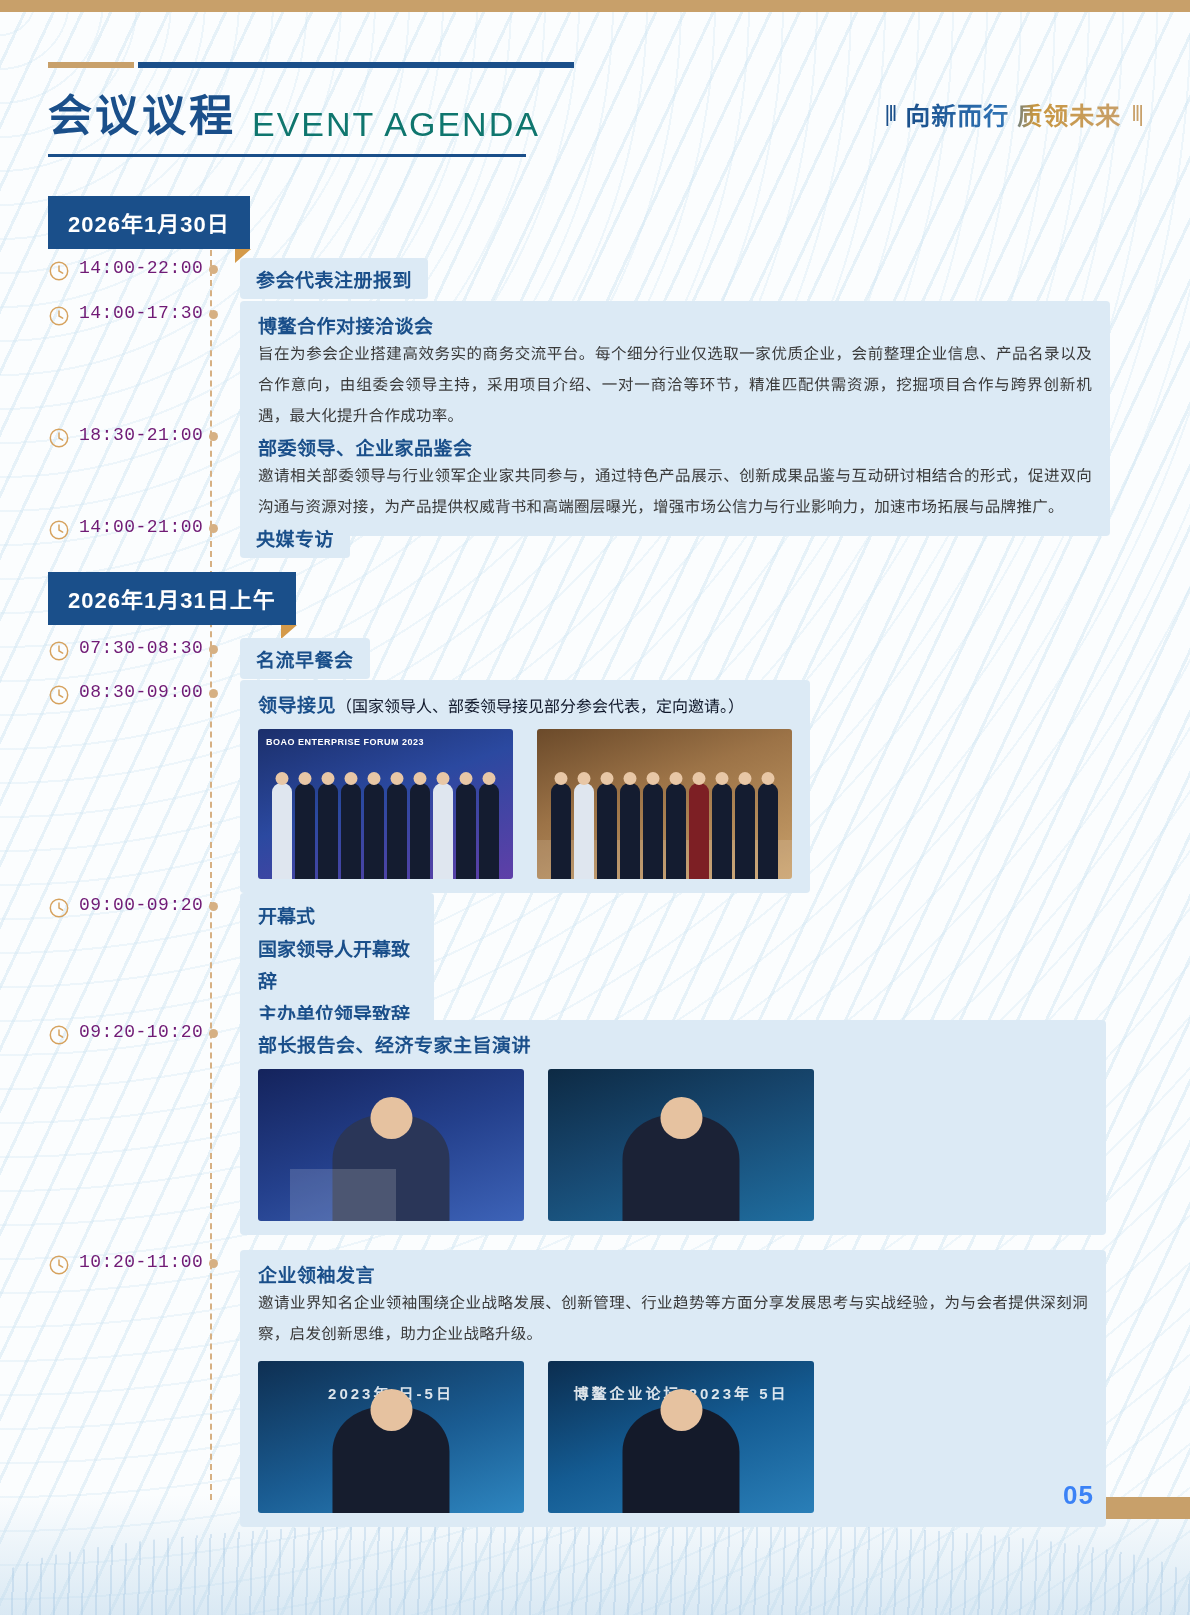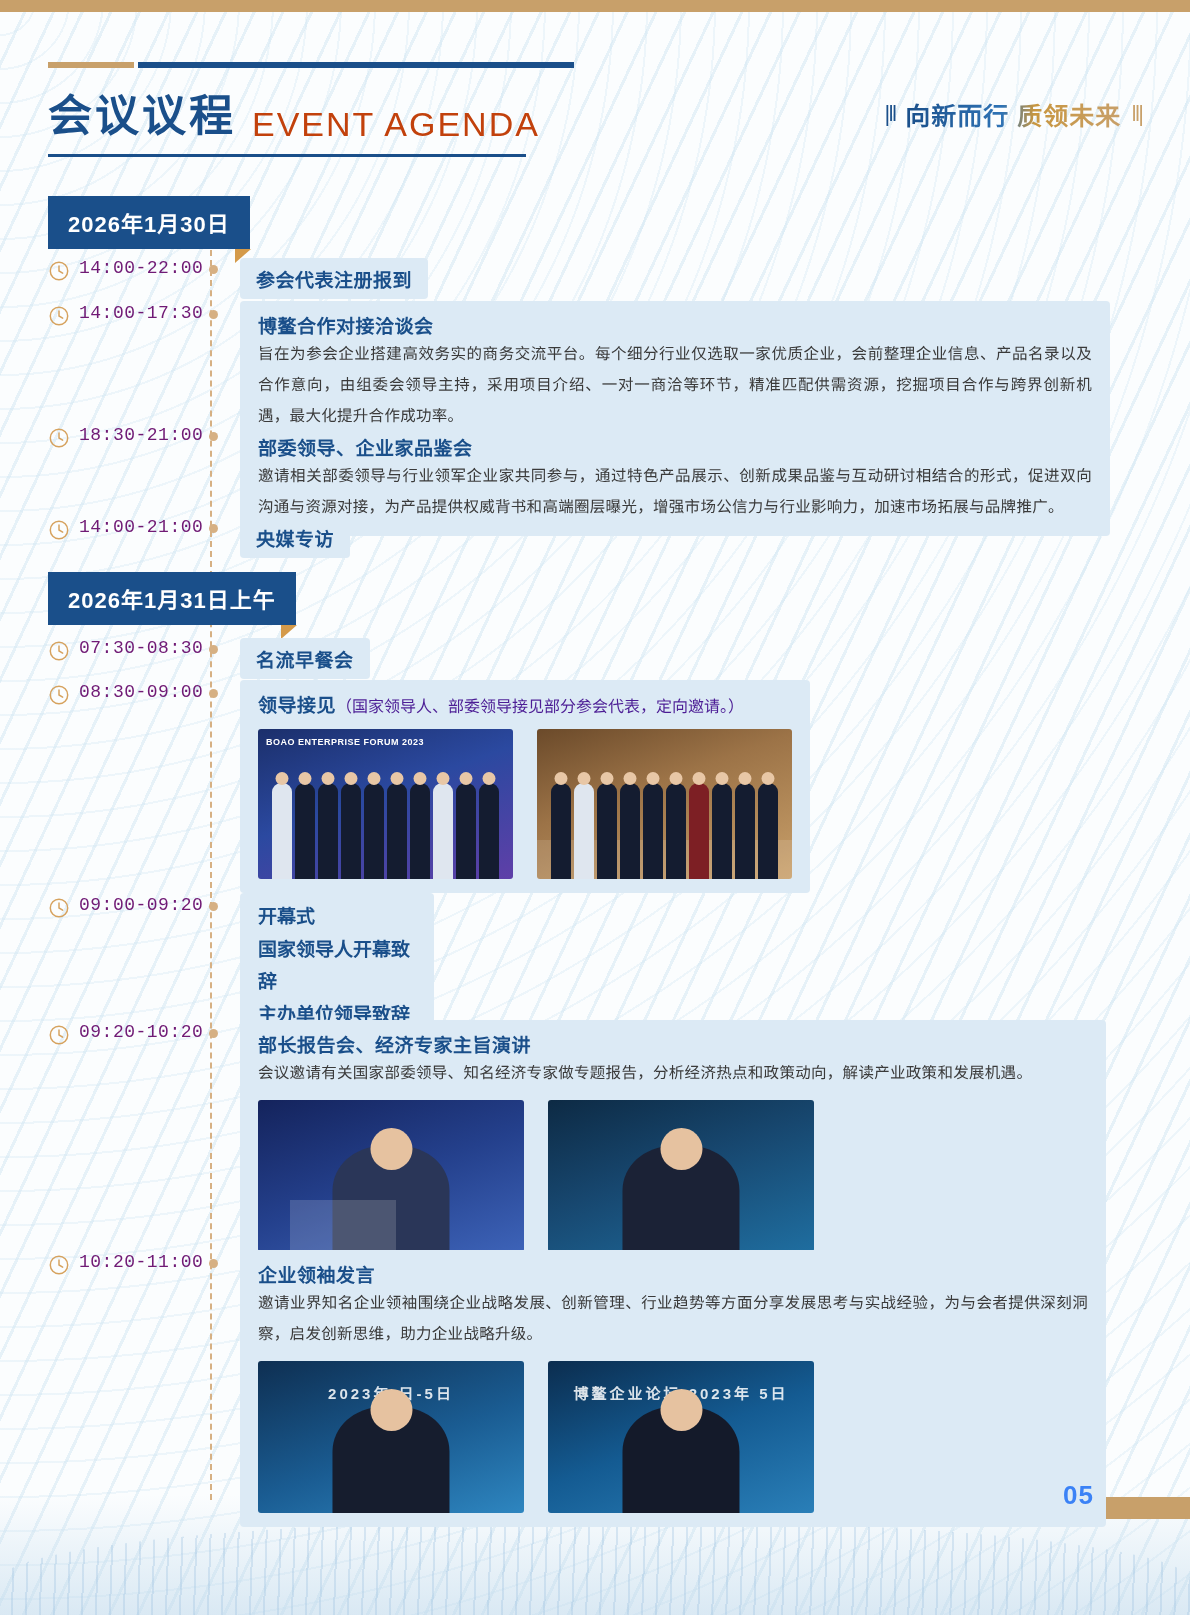--- a/index.html
+++ b/index.html
@@ -62,21 +62,21 @@
   }
   .hdr-underline{
     position:absolute; top:92px; left:0; width:478px; height:3px; background:#1a4f8a;
   }
   .hdr-title-row{ display:flex; align-items:flex-end; padding-top:18px; }
   .hdr-cn{
     font-size:44px; font-weight:bold; color:#1a4f8a; letter-spacing:3px;
     font-family:"Liberation Sans","DejaVu Sans",sans-serif;
   }
   .hdr-en{
-    font-size:34px; color:#c2410c; letter-spacing:2px; margin-left:16px; font-weight:400;
+    font-size:34px; color:#0f766e; letter-spacing:2px; margin-left:16px; font-weight:400;
   }
   .slogan{
     position:absolute; right:6px; top:34px;
     display:flex; align-items:center; gap:10px;
   }
   .slogan-text{
     font-size:25px; font-weight:bold; letter-spacing:1px;
     background:linear-gradient(90deg,#1a4f8a 0%, #2f73b5 45%, #c8963f 60%, #c8a06a 100%);
     -webkit-background-clip:text; background-clip:text; color:transparent;
   }
@@ -117,21 +117,21 @@
   }
   .content{ flex:1; }
   .title-pill{
     display:inline-block; background:#dceaf5; color:#1a4f8a;
     font-size:19px; font-weight:bold; padding:7px 16px; border-radius:4px;
     letter-spacing:0.5px;
   }
   .title-plain{
     color:#1a4f8a; font-size:19px; font-weight:bold; letter-spacing:0.5px;
   }
-  .title-note{ color:#4c1d95; font-size:16px; font-weight:normal; }
+  .title-note{ color:#0f172a; font-size:16px; font-weight:normal; }
   .body-box{
     background:#dceaf5; border-radius:4px; padding:10px 18px 14px 18px;
     margin-top:-2px;
   }
   .desc{
     font-size:15.5px; line-height:2.0; color:#3a3a3a; text-align:justify;
     letter-spacing:0.3px;
   }
   .multi-line{
     font-size:19px; font-weight:bold; color:#1a4f8a; line-height:1.72;
@@ -353,21 +353,20 @@
   <div class="row-head">
     <svg class="clock" viewBox="0 0 24 24">
       <circle cx="12" cy="12" r="9.5" fill="none" stroke="#d6a25e" stroke-width="1.6"></circle>
       <path d="M12 6.5V12l4 2.3" fill="none" stroke="#d6a25e" stroke-width="1.6" stroke-linecap="round"></path>
     </svg>
     <div class="time">09:20-10:20</div>
     <div class="dot"></div>
     <div class="content">
       <div class="body-box" style="width:866px;">
         <div class="title-plain">部长报告会、经济专家主旨演讲</div>
-        <div class="desc">会议邀请有关国家部委领导、知名经济专家做专题报告，分析经济热点和政策动向，解读产业政策和发展机遇。</div>
         <div class="photos">
           <div class="photo lg ph-c">
             <div class="ph-speaker" style="background:#2a3658;"></div>
             <div class="ph-podium"></div>
             <div class="ph-text"></div>
           </div>
           <div class="photo lg ph-d">
             <div class="ph-speaker" style="background:#1b2236;"></div>
             <div class="ph-text"></div>
           </div>

